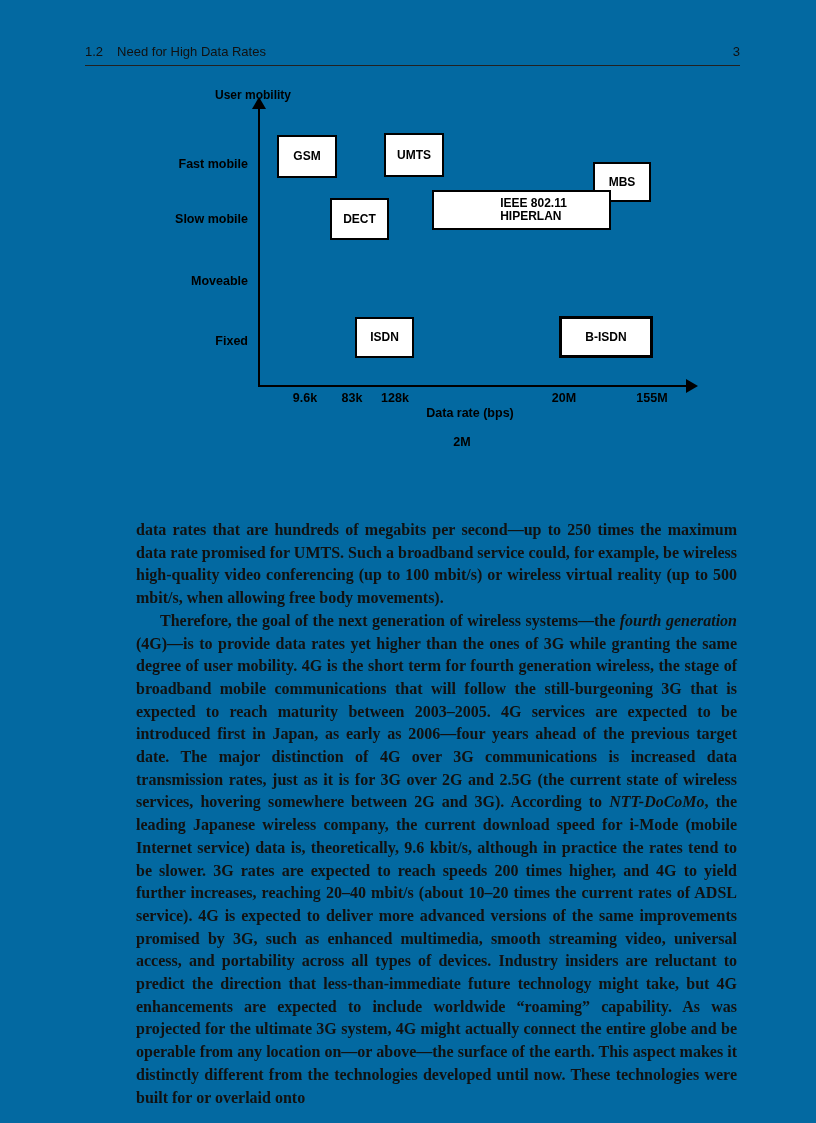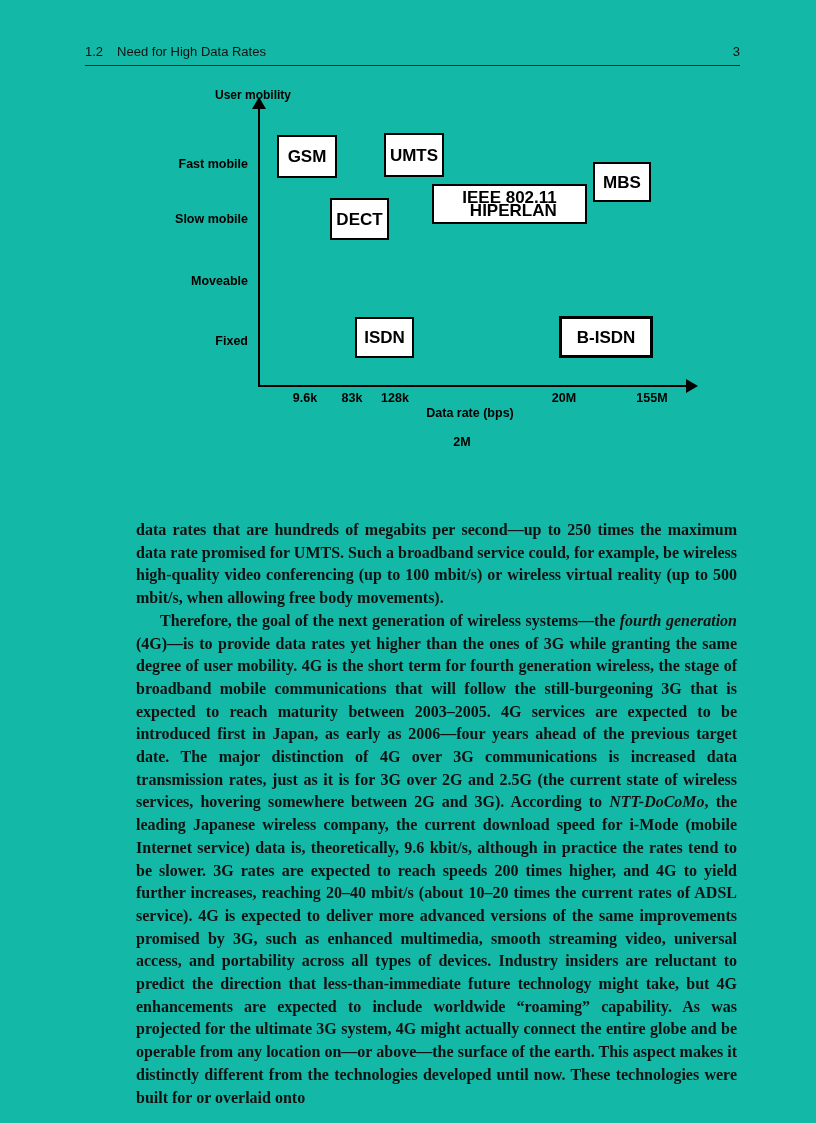--- a/index.html
+++ b/index.html
@@ -1,20 +1,20 @@
 <!DOCTYPE html>
 <html><head>
 <meta charset="utf-8">
 <style>
   html,body { margin:0; padding:0; background:#e8e8e8; }
   .page {
     position:relative;
     width:816px; height:1123px;
     margin:0 auto;
-    background:#14b8a6;
+    background:#0369a1;
     font-family:"Liberation Serif", serif;
     color:#111;
     overflow:hidden;
   }
 
   
   .running-head {
     position:absolute; top:44px; left:85px; width:655px;
     display:flex; justify-content:space-between; align-items:baseline;
     font-family:"Liberation Sans", sans-serif;
@@ -49,27 +49,27 @@
   .ycat.r2 { top:124px; }
   .ycat.r3 { top:186px; }
   .ycat.r4 { top:246px; }
   .xtick { position:absolute; top:303px; transform:translateX(-50%); font-size:12.5px; }
   .xtick.t1 { left:220px; } .xtick.t2 { left:267px; } .xtick.t3 { left:310px; }
   .xtick.t4 { left:377px;margin-top:44px; } .xtick.t5 { left:479px; } .xtick.t6 { left:567px; }
 
   .sysbox {
     position:absolute; border:2px solid #000; background:#fff;
     display:flex; align-items:center; justify-content:center;
-    text-align:right; font-size:17px; line-height:13px; white-space:pre-line;
+    text-align:left; font-size:12px; line-height:13px; white-space:pre-line;
   }
   .box-gsm   { left:192px; top:47px;  width:56px;  height:39px; }
   .box-umts  { left:299px; top:45px;  width:56px;  height:40px; }
   .box-mbs   { left:508px; top:74px;  width:54px;  height:36px; }
   .box-dect  { left:245px; top:110px; width:55px;  height:38px; }
-  .box-ieee  { left:347px; top:96px; width:151px; height:36px; }
+  .box-ieee  { left:347px; top:102px; width:151px; height:36px;padding-left:24px; }
   .box-isdn  { left:270px; top:229px; width:55px;  height:37px; }
   .box-bisdn { left:475px; top:229px; width:88px;  height:36px; box-shadow:0 0 0 1px #000; }
 
   
   .caption {
     position:absolute; top:438px; left:137px; width:600px;
     display:flex;
     font-family:"Liberation Sans", sans-serif;
     font-size:12.5px; line-height:17px; color:#111;
   }

